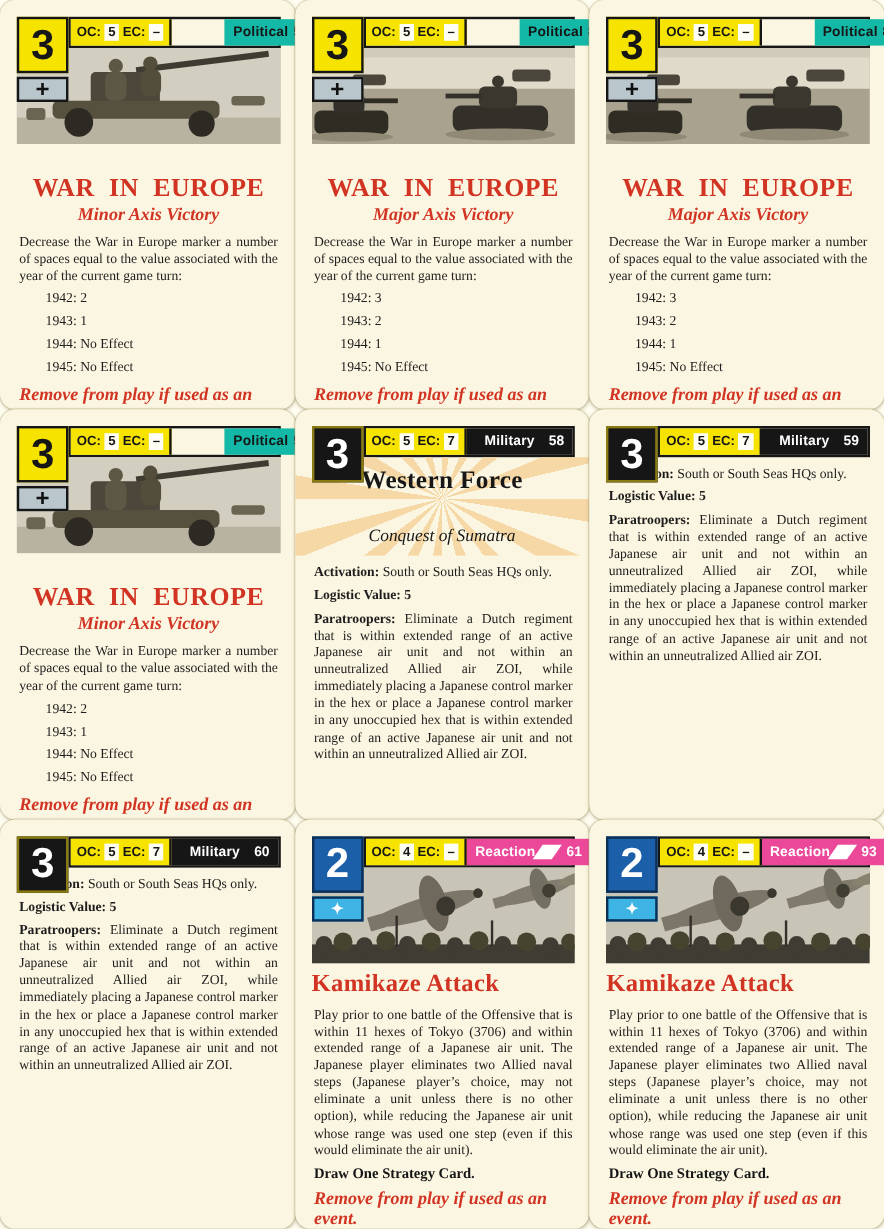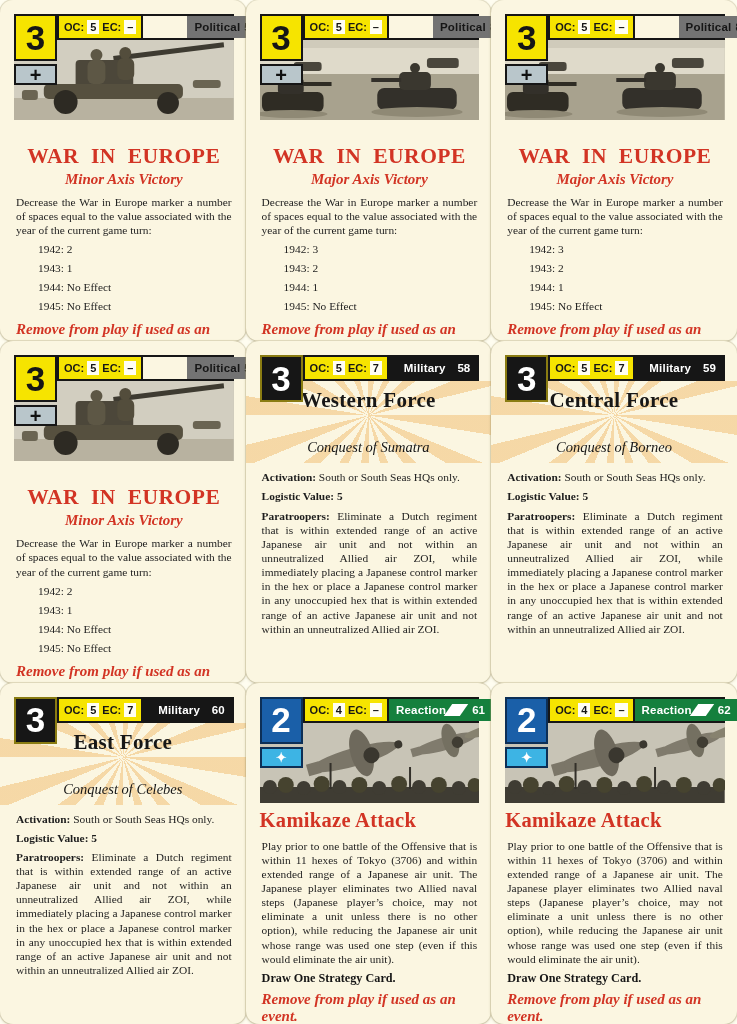--- a/index.html
+++ b/index.html
@@ -51,23 +51,23 @@
   }
   .ocec {
     background:#f6e400; color:#161616;
     display:flex; align-items:center; gap:3px;
     padding:0 5px; font-size:11px; white-space:nowrap;
     border-right:2px solid #161616;
   }
   .val { background:#fffef4; padding:0 3px; line-height:14px; min-width:10px; text-align:center; }
   .typezone { flex:1; display:flex; align-items:center; font-size:11.5px; padding:0 7px; }
   .typezone .type { flex:1; text-align:center; letter-spacing:.2px; }
-  .hdr.pol .typezone { background:#737373; color:#161616;margin-left:44px; }
+  .hdr.pol .typezone { background:#14b8a6; color:#161616;margin-left:44px; }
   .hdr.mil .typezone { background:#161616; color:#ffffff; }
-  .hdr.rea .typezone { background:#15803d; color:#ffffff; }
+  .hdr.rea .typezone { background:#ec4899; color:#ffffff; }
   .slash { width:16px; height:12px; background:#ffffff; transform:skewX(-35deg); margin:0 4px 0 2px; }
   .hnum { margin-left:4px; }
   
   .photo { height:80px; width:100%; overflow:hidden; background:#cdc9bb; }
   .photo svg { display:block; width:100%; height:100%; }
   
   .sun {
     position:relative; margin:0 -12px 0 -14px; height:82px;
     display:flex; flex-direction:column; justify-content:center; align-items:center;
     background:repeating-conic-gradient(from -90deg at 50% 42%,
@@ -341,24 +341,20 @@
         <span>OC:</span>
         <span class="val">5</span>
         <span>EC:</span>
         <span class="val">7</span>
       </div>
       <div class="typezone">
         <span class="type">Military</span>
         <span class="hnum">59</span>
       </div>
     </div>
-    <div class="sun">
-      <div class="mil-title">Central Force</div>
-      <div class="mil-sub">Conquest of Borneo</div>
-    </div>
     <div class="body">
       <p><span class="lead">Activation:</span><span> South or South Seas HQs only.</span></p>
       <p class="boldline">Logistic Value: 5</p>
       <p><span class="lead">Paratroopers:</span><span> Eliminate a Dutch regiment that is within extended range of an active Japanese air unit and not within an unneutralized Allied air ZOI, while immediately placing a Japanese control marker in the hex or place a Japanese control marker in any unoccupied hex that is within extended range of an active Japanese air unit and not within an unneutralized Allied air ZOI.</span></p>
     </div>
   </div>
 
   <div class="card">
     <div class="badge">
       <div class="num mil">3</div>
@@ -368,24 +364,20 @@
         <span>OC:</span>
         <span class="val">5</span>
         <span>EC:</span>
         <span class="val">7</span>
       </div>
       <div class="typezone">
         <span class="type">Military</span>
         <span class="hnum">60</span>
       </div>
     </div>
-    <div class="sun">
-      <div class="mil-title">East Force</div>
-      <div class="mil-sub">Conquest of Celebes</div>
-    </div>
     <div class="body">
       <p><span class="lead">Activation:</span><span> South or South Seas HQs only.</span></p>
       <p class="boldline">Logistic Value: 5</p>
       <p><span class="lead">Paratroopers:</span><span> Eliminate a Dutch regiment that is within extended range of an active Japanese air unit and not within an unneutralized Allied air ZOI, while immediately placing a Japanese control marker in the hex or place a Japanese control marker in any unoccupied hex that is within extended range of an active Japanese air unit and not within an unneutralized Allied air ZOI.</span></p>
     </div>
   </div>
 
   <div class="card">
     <div class="badge">
       <div class="num rea">2</div>
@@ -425,21 +417,21 @@
     <div class="hdr rea">
       <div class="ocec">
         <span>OC:</span>
         <span class="val">4</span>
         <span>EC:</span>
         <span class="val">–</span>
       </div>
       <div class="typezone">
         <span class="type">Reaction</span>
         <span class="slash"></span>
-        <span class="hnum">62</span>
+        <span class="hnum">93</span>
       </div>
     </div>
     <div class="photo">
       <svg viewBox="0 0 221 80" preserveAspectRatio="none">
           <use href="#art-kamikaze"></use>
         </svg>
     </div>
     <div class="rea-title">Kamikaze Attack</div>
     <div class="body">
       <p>Play prior to one battle of the Offensive that is within 11 hexes of Tokyo (3706) and within extended range of a Japanese air unit. The Japanese player eliminates two Allied naval steps (Japanese player’s choice, may not eliminate a unit unless there is no other option), while reducing the Japanese air unit whose range was used one step (even if this would eliminate the air unit).</p>

